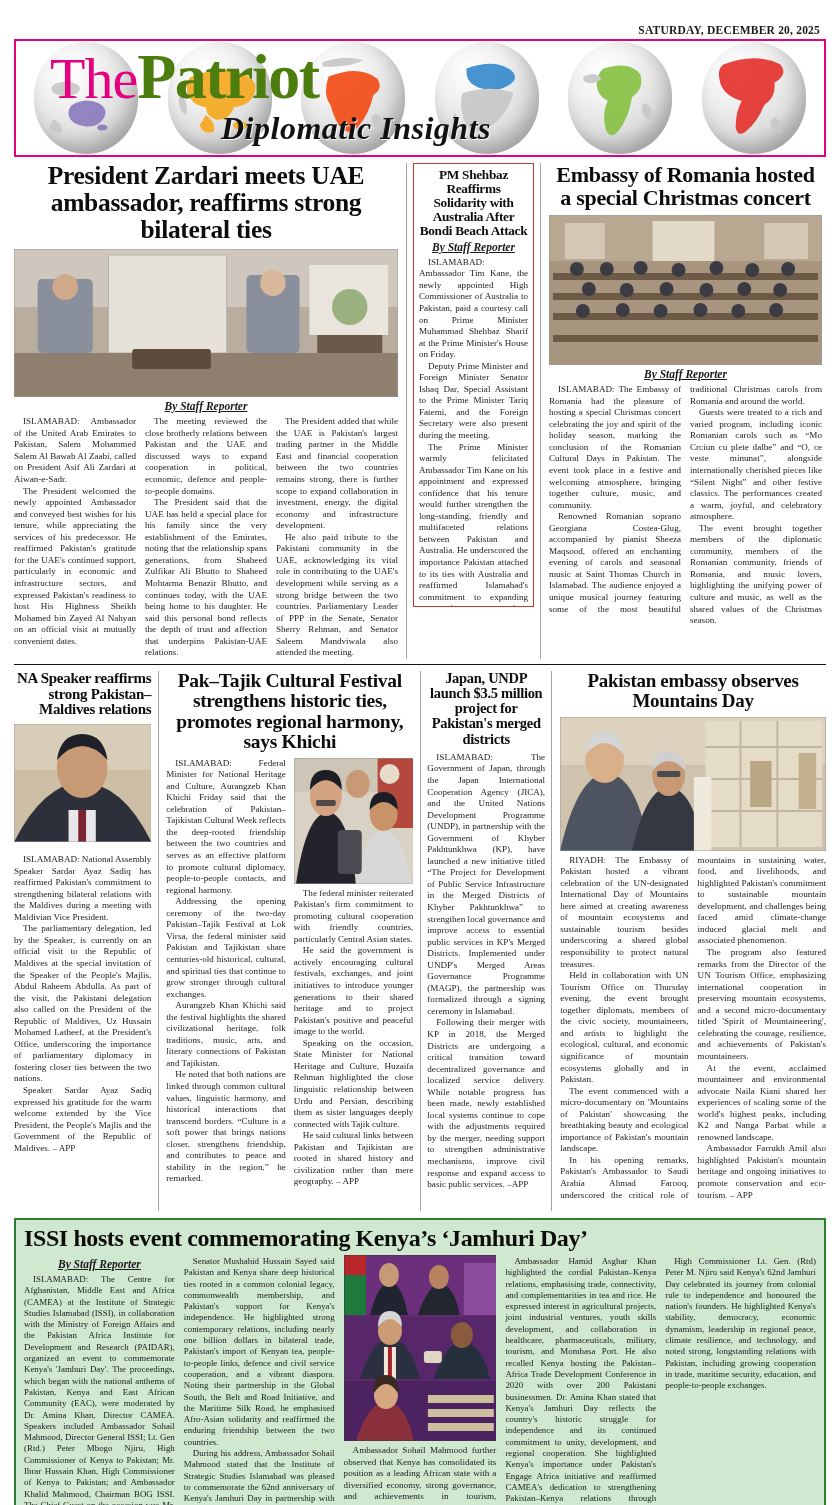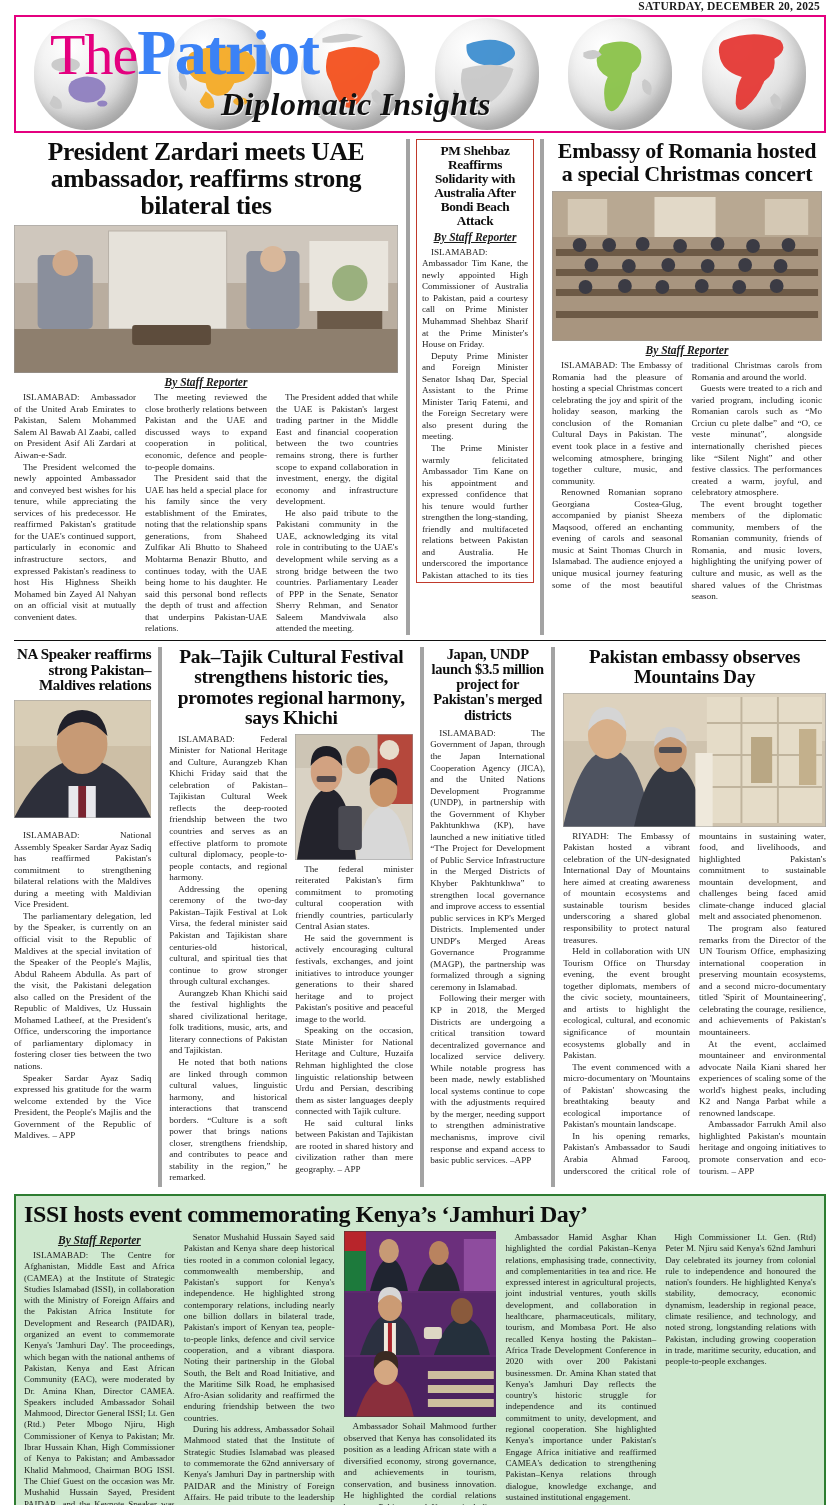--- a/index.html
+++ b/index.html
@@ -6,21 +6,21 @@
   html, body {
     margin: 0; padding: 0;
     background: #ffffff;
   }
   body {
     width: 840px; height: 1505px;
     font-family: "Liberation Serif", "DejaVu Serif", serif;
     color: #1a1a1a;
     overflow: hidden;
   }
-  .page { width: 840px; height: 1163px; padding: 0 14px 0 14px; position: relative; border-radius: 18px; }
+  .page { width: 840px; height: 1163px; padding: 24px 14px 0 14px; position: relative; border-radius: 18px; }
 
   
   .masthead-wrap { position: relative; }
   .dateline {
     text-align: right;
     font-family: "Liberation Serif", serif;
     font-weight: bold;
     font-size: 11.5px;
     letter-spacing: 0.2px;
     padding: 0 6px 3px 0;
@@ -54,21 +54,21 @@
     z-index: 4;
   }
   .masthead-title .the {
     color: #e4007f;
     font-style: normal;
     font-weight: normal;
     font-size: 58px;
     letter-spacing: -1px;
   }
   .masthead-title .patriot {
-    color: #3b82f6;
+    color: #4d7c0f;
     font-weight: bold;
     font-size: 64px;
     letter-spacing: -1.5px;
   }
   .masthead-sub {
     position: absolute; left: 205px; bottom: 8px;
     font-family: "Liberation Serif", serif;
     font-style: italic; font-weight: bold;
     font-size: 32px;
     color: #111;
@@ -100,21 +100,21 @@
     line-height: 1.27;
     text-align: justify;
     text-justify: inter-word;
     hyphens: auto;
     color: #1c1c1c;
   }
   .body-txt p { margin: 0; text-indent: 9px; }
   .body-txt p:first-child { text-indent: 9px; }
 
   .rule-h { border-top: 1.6px solid #111; }
-  .vrule { border-left: 4px solid #a3a3a3; }
+  .vrule { border-left: 1px solid #a3a3a3; }
 
   
   .photo { position: relative; overflow: hidden; background: #cfcfcf; }
   .photo svg { display: block; width: 100%; height: 100%; }
 
   
   .tier { display: flex; }
 
   
   #tier1 { margin-top: 6px; }

